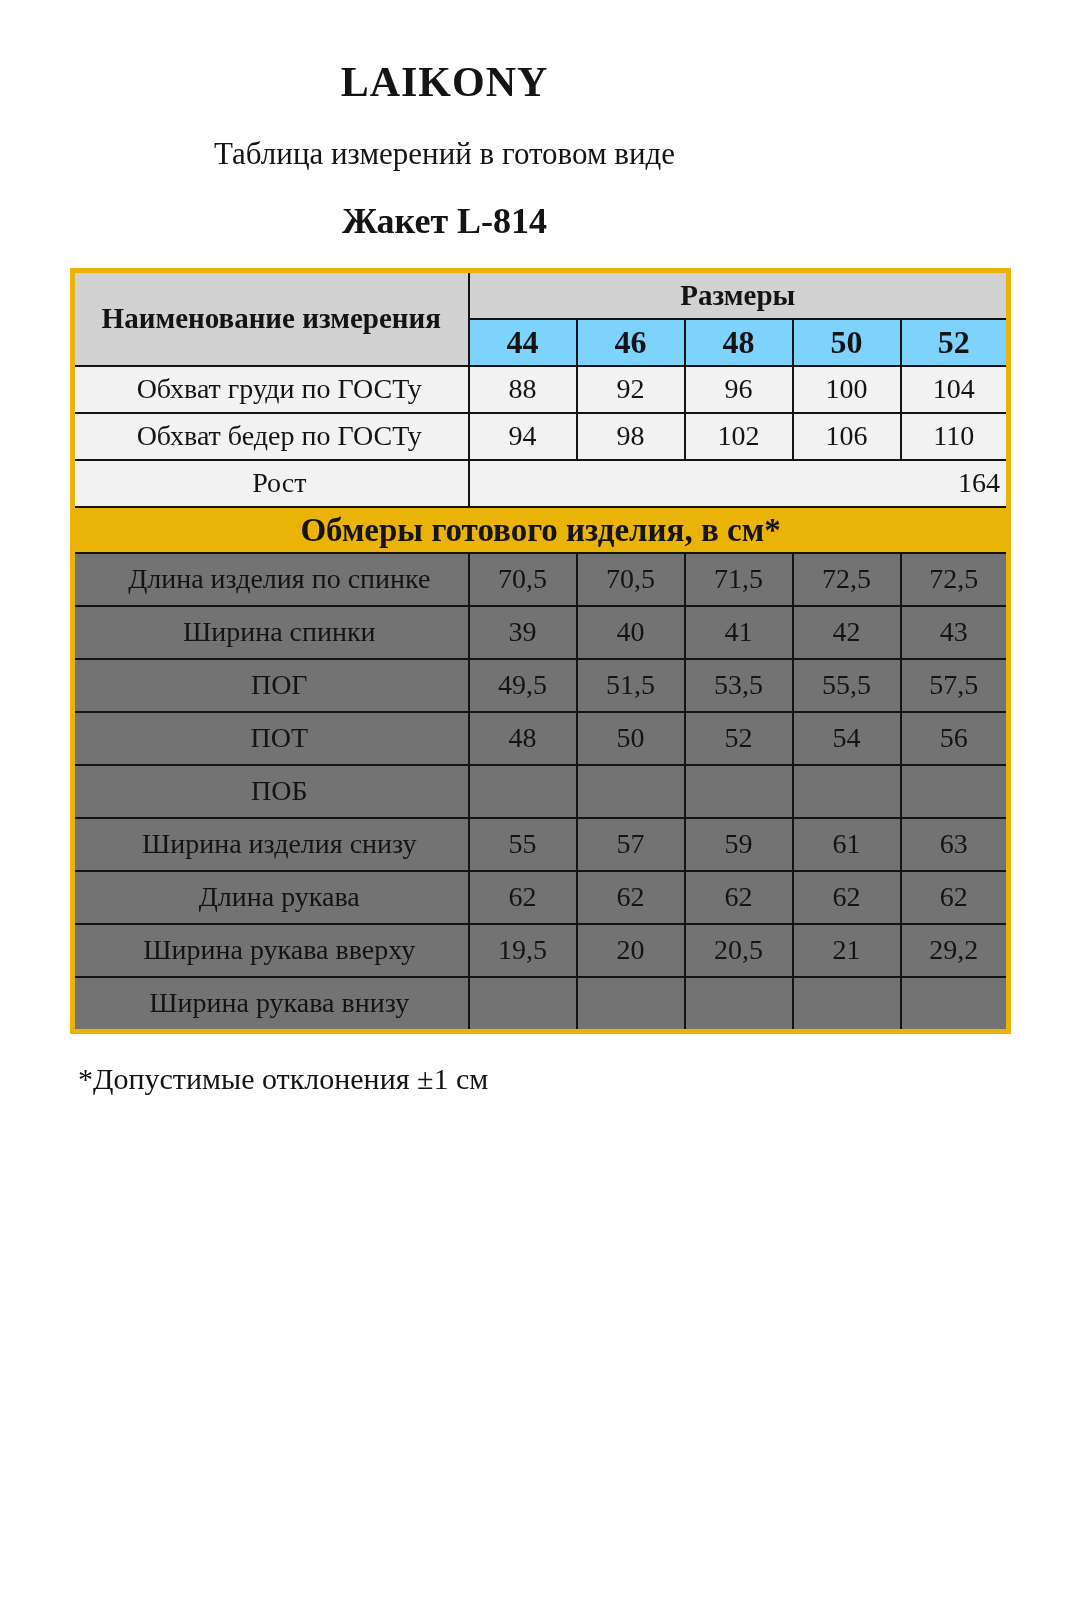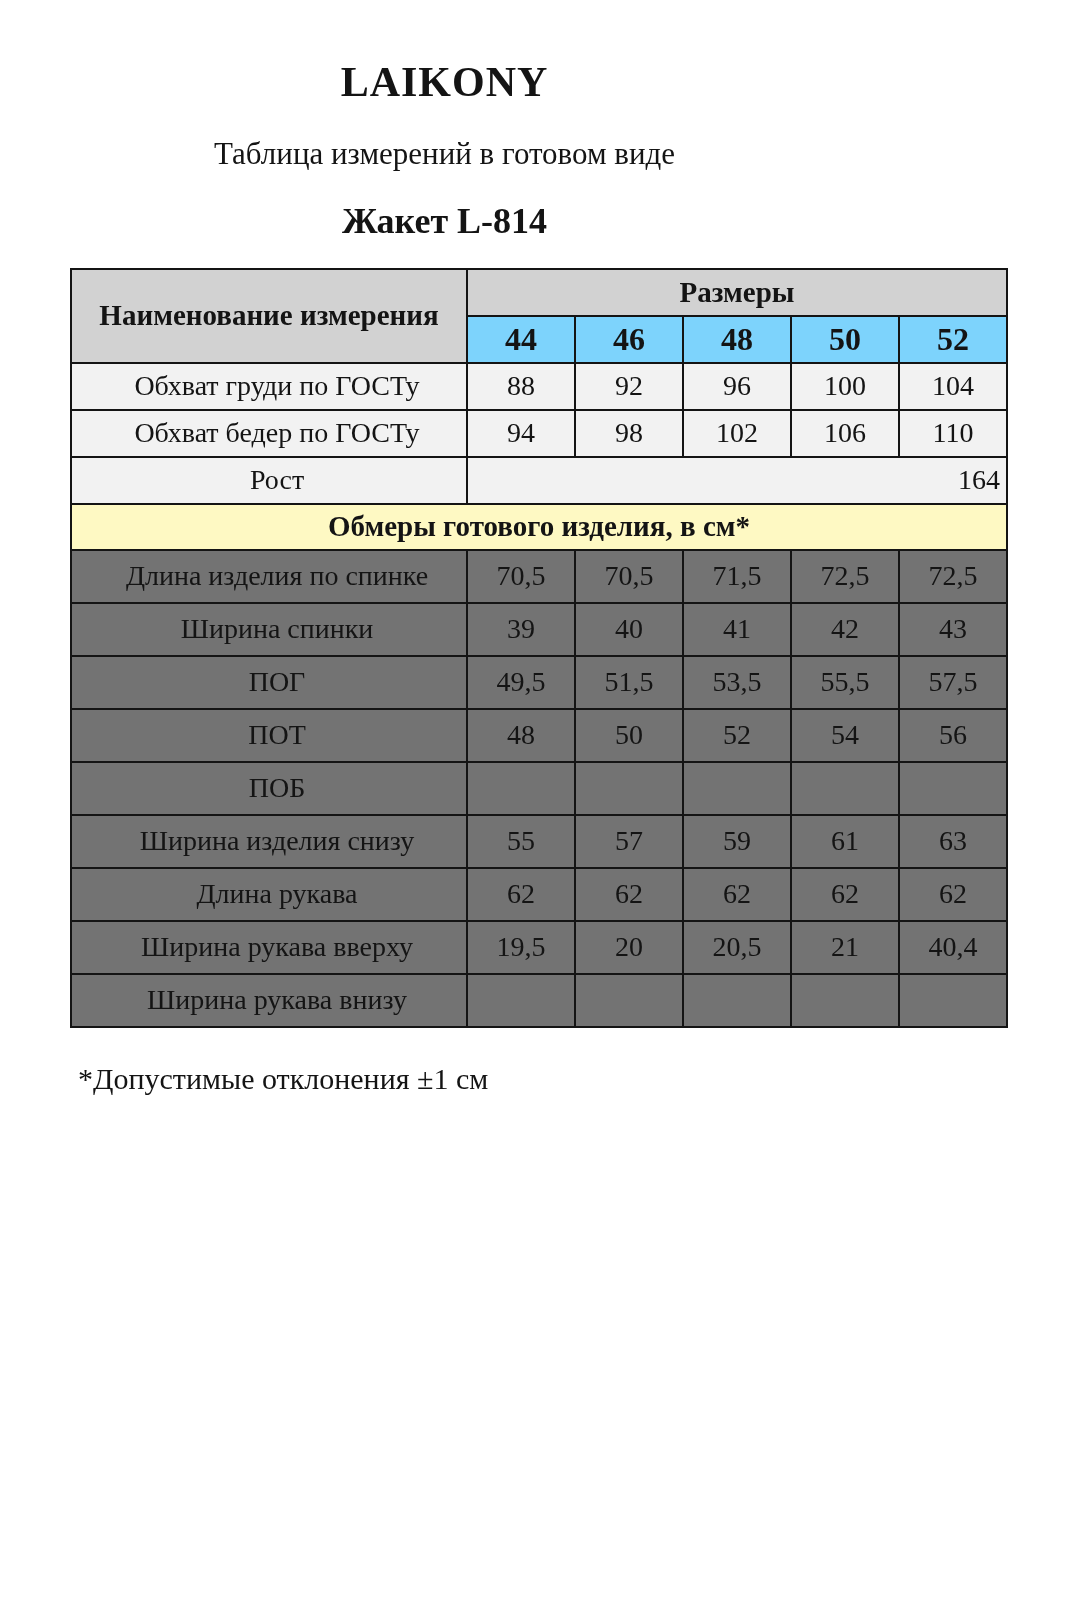--- a/index.html
+++ b/index.html
@@ -9,35 +9,35 @@
     font-family:"Liberation Serif","DejaVu Serif",serif;
   }
   .doc-header{position:absolute;top:0;left:0;width:889px;text-align:center;}
   .brand{margin-top:58px;font-size:42px;font-weight:bold;letter-spacing:1px;}
   .subtitle{margin-top:30px;font-size:31px;}
   .product{margin-top:28px;font-size:36px;font-weight:bold;}
 
   table.size-table{
     position:absolute;left:70px;top:268px;width:937px;
     border-collapse:collapse;table-layout:fixed;
-    border:2px solid #eab308;
+    border:5px solid #eab308;
   }
   col.c-name{width:396px;}
   col.c-size{width:108px;}
   td{
     border:2px solid #141414;
     font-size:28px;line-height:1.1;
     vertical-align:middle;text-align:center;
     padding:0 6px;height:45px;overflow:hidden;
   }
   tr.hdr td{background:#d2d2d2;font-weight:bold;font-size:29px;height:45px;}
   tr.hdr-sizes td{background:#7dd3fc;font-weight:bold;font-size:32px;height:45px;}
   td.name-hdr{background:#d2d2d2;font-weight:bold;font-size:29px;}
   tr.light td{background:#f2f2f2;}
-  tr.section-row td{background:#fef9c3;font-weight:bold;font-size:29px;height:44px;}
+  tr.section-row td{background:#eab308;font-weight:bold;font-size:33px;height:44px;}
   tr.lower td{background:#737373;height:51px;}
   td.row-label{text-align:center;padding-left:22px;}
   td.rost-val{text-align:right;padding-left:20px;}
 
   .footnote{
     position:absolute;left:78px;top:1062px;
     font-size:30px;
   }
 </style>
 </head>
@@ -151,21 +151,21 @@
       <td>62</td>
       <td>62</td>
       <td>62</td>
     </tr>
     <tr class="lower">
       <td class="row-label">Ширина рукава вверху</td>
       <td>19,5</td>
       <td>20</td>
       <td>20,5</td>
       <td>21</td>
-      <td>40,4</td>
+      <td>29,2</td>
     </tr>
     <tr class="lower">
       <td class="row-label">Ширина рукава внизу</td>
       <td></td>
       <td></td>
       <td></td>
       <td></td>
       <td></td>
     </tr>
   </tbody>

